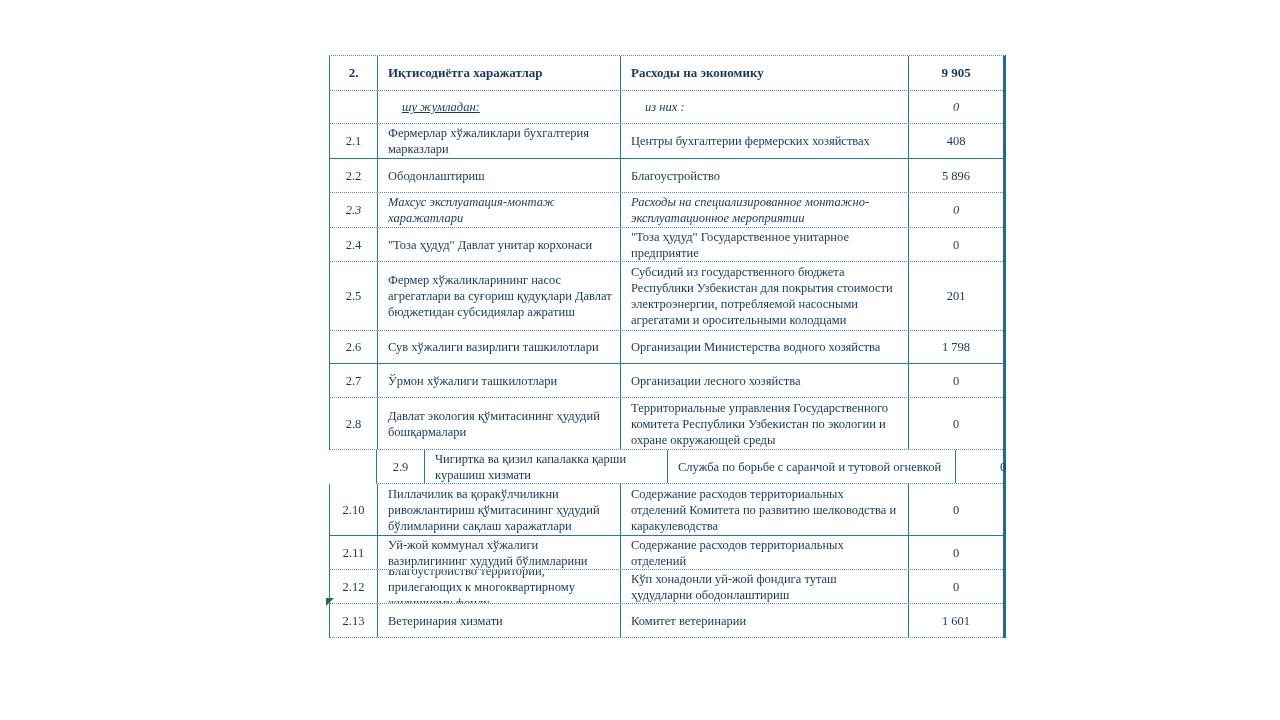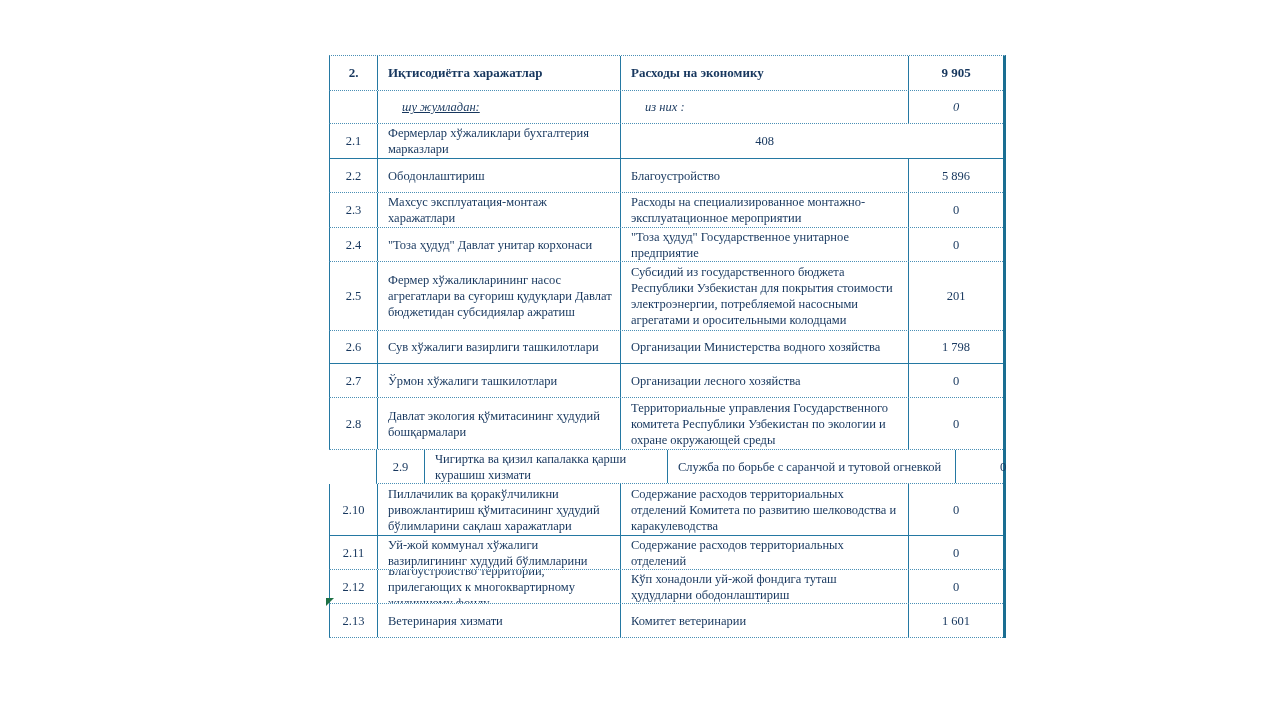--- a/index.html
+++ b/index.html
@@ -88,41 +88,44 @@
         </div>
     </div>
 
     <div class="trow solid-bottom" style="height: 35px;">
       <div class="tcell cell-num">
           <span>2.1</span>
         </div>
       <div class="tcell cell-uz">
           <span>Фермерлар хўжаликлари бухгалтерия марказлари</span>
         </div>
+      <div class="tcell cell-ru">
+          <span>Центры бухгалтерии фермерских хозяйствах</span>
+        </div>
       <div class="tcell cell-val">
           <span>408</span>
         </div>
     </div>
 
     <div class="trow" style="height: 34px;">
       <div class="tcell cell-num">
           <span>2.2</span>
         </div>
       <div class="tcell cell-uz">
           <span>Ободонлаштириш</span>
         </div>
       <div class="tcell cell-ru">
           <span>Благоустройство</span>
         </div>
       <div class="tcell cell-val">
           <span>5 896</span>
         </div>
     </div>
 
-    <div class="trow" style="height: 35px;">
+    <div class="trow" style="height: 35px; font-style: italic;">
       <div class="tcell cell-num">
           <span>2.3</span>
         </div>
       <div class="tcell cell-uz">
           <span>Махсус эксплуатация-монтаж харажатлари</span>
         </div>
       <div class="tcell cell-ru">
           <span>Расходы на специализированное монтажно-эксплуатационное мероприятии</span>
         </div>
       <div class="tcell cell-val">

